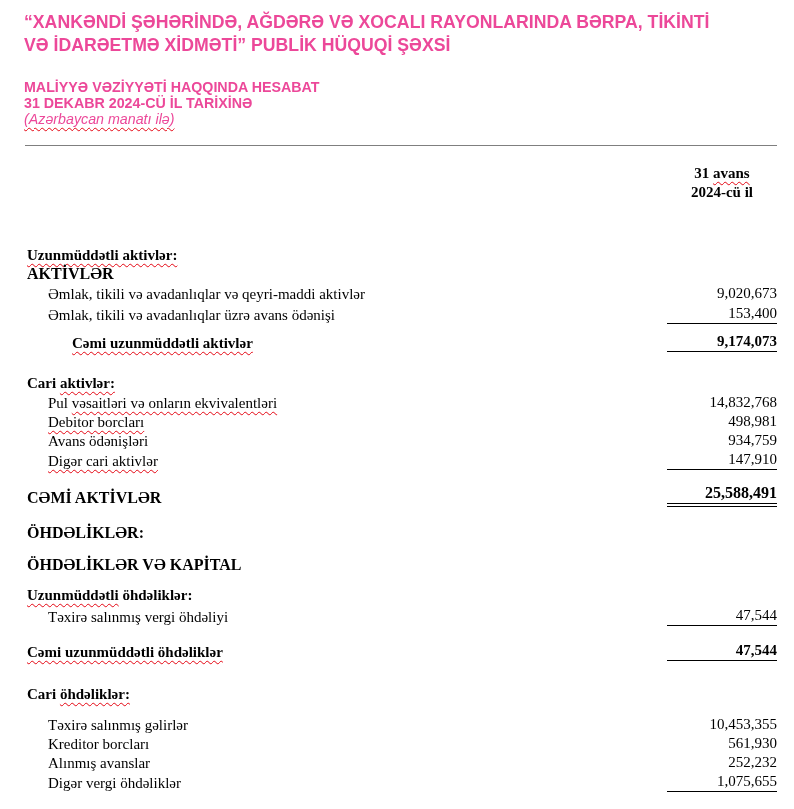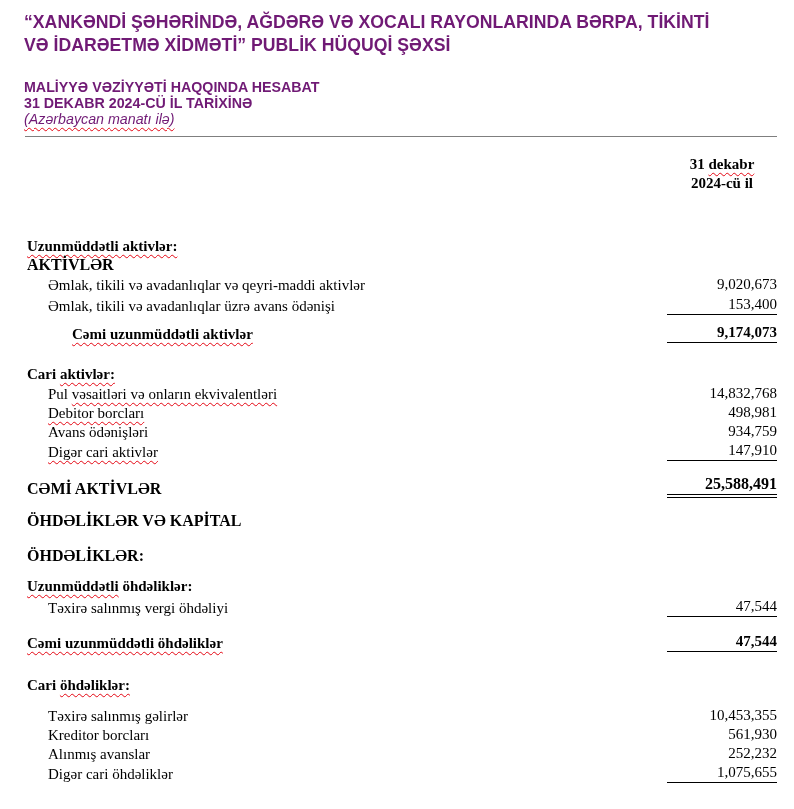--- a/index.html
+++ b/index.html
@@ -2,23 +2,23 @@
 <html><head>
 <meta charset="utf-8">
 <style>
   html,body{margin:0;padding:0;}
   body{
     width:794px;height:809px;background:#ffffff;overflow:hidden;
     font-family:"Liberation Serif", serif;color:#000;
   }
   
   .doc-header{
-    padding:10px 0 8px 24px;
+    padding:10px 0 17px 24px;
     font-family:"Liberation Sans", sans-serif;
-    color:#701a75;
+    color:#ec4899;
   }
   .title-line{
     font-weight:bold;font-size:19px;line-height:23px;
     white-space:nowrap;transform:scaleX(0.93);transform-origin:0 0;
   }
   .subtitle-block{margin-top:23px;}
   .subtitle-line{
     font-weight:bold;font-size:15px;line-height:16px;
     white-space:nowrap;transform:scaleX(0.95);transform-origin:0 0;
   }
@@ -73,21 +73,21 @@
   <div class="subtitle-block">
     <div class="subtitle-line">MALİYYƏ VƏZİYYƏTİ HAQQINDA HESABAT</div>
     <div class="subtitle-line">31 DEKABR 2024-CÜ İL TARİXİNƏ</div>
     <div class="subtitle-note sq">(Azərbaycan manatı ilə)</div>
   </div>
 </div>
 
 <hr class="header-rule">
 
 <div class="col-header">
-  <div><span>31 </span><span class="sq">dekabr</span></div>
+  <div><span>31 </span><span class="sq">avans</span></div>
   <div>2024-cü il</div>
 </div>
 
 <div class="balance-table">
     <div class="row kind-subheader indent-0" style="margin-top: 2px;">
       <div class="label"><span class="sq">Uzunmüddətli aktivlər:</span></div>
       <div class="value"></div>
     </div>
     <div class="row kind-section indent-0" style="margin-top: 0px;">
       <div class="label"><span>AKTİVLƏR</span></div>
@@ -122,26 +122,26 @@
       <div class="value">934,759</div>
     </div>
     <div class="row kind-item indent-1" style="margin-top: 0px;">
       <div class="label"><span class="sq">Digər cari aktivlər</span></div>
       <div class="value rule-single">147,910</div>
     </div>
     <div class="row kind-section indent-0" style="margin-top: 14px;">
       <div class="label"><span>CƏMİ AKTİVLƏR</span></div>
       <div class="value rule-double bold">25,588,491</div>
     </div>
+    <div class="row kind-section indent-0" style="margin-top: 16px;">
+      <div class="label"><span>ÖHDƏLİKLƏR:</span></div>
+      <div class="value"></div>
+    </div>
     <div class="row kind-section indent-0" style="margin-top: 13px;">
       <div class="label"><span>ÖHDƏLİKLƏR VƏ KAPİTAL</span></div>
-      <div class="value"></div>
-    </div>
-    <div class="row kind-section indent-0" style="margin-top: 16px;">
-      <div class="label"><span>ÖHDƏLİKLƏR:</span></div>
       <div class="value"></div>
     </div>
     <div class="row kind-subheader indent-0" style="margin-top: 11px;">
       <div class="label"><span class="sq">Uzunmüddətli</span><span> öhdəliklər:</span></div>
       <div class="value"></div>
     </div>
     <div class="row kind-item indent-1" style="margin-top: 2px;">
       <div class="label"><span>Təxirə salınmış vergi öhdəliyi</span></div>
       <div class="value rule-single">47,544</div>
     </div>
@@ -159,16 +159,16 @@
     </div>
     <div class="row kind-item indent-1" style="margin-top: 0px;">
       <div class="label"><span>Kreditor borcları</span></div>
       <div class="value">561,930</div>
     </div>
     <div class="row kind-item indent-1" style="margin-top: 0px;">
       <div class="label"><span>Alınmış avanslar</span></div>
       <div class="value">252,232</div>
     </div>
     <div class="row kind-item indent-1" style="margin-top: 0px;">
-      <div class="label"><span>Digər cari öhdəliklər</span></div>
+      <div class="label"><span>Digər vergi öhdəliklər</span></div>
       <div class="value rule-single">1,075,655</div>
     </div>
   </div>
 
 </body></html>

